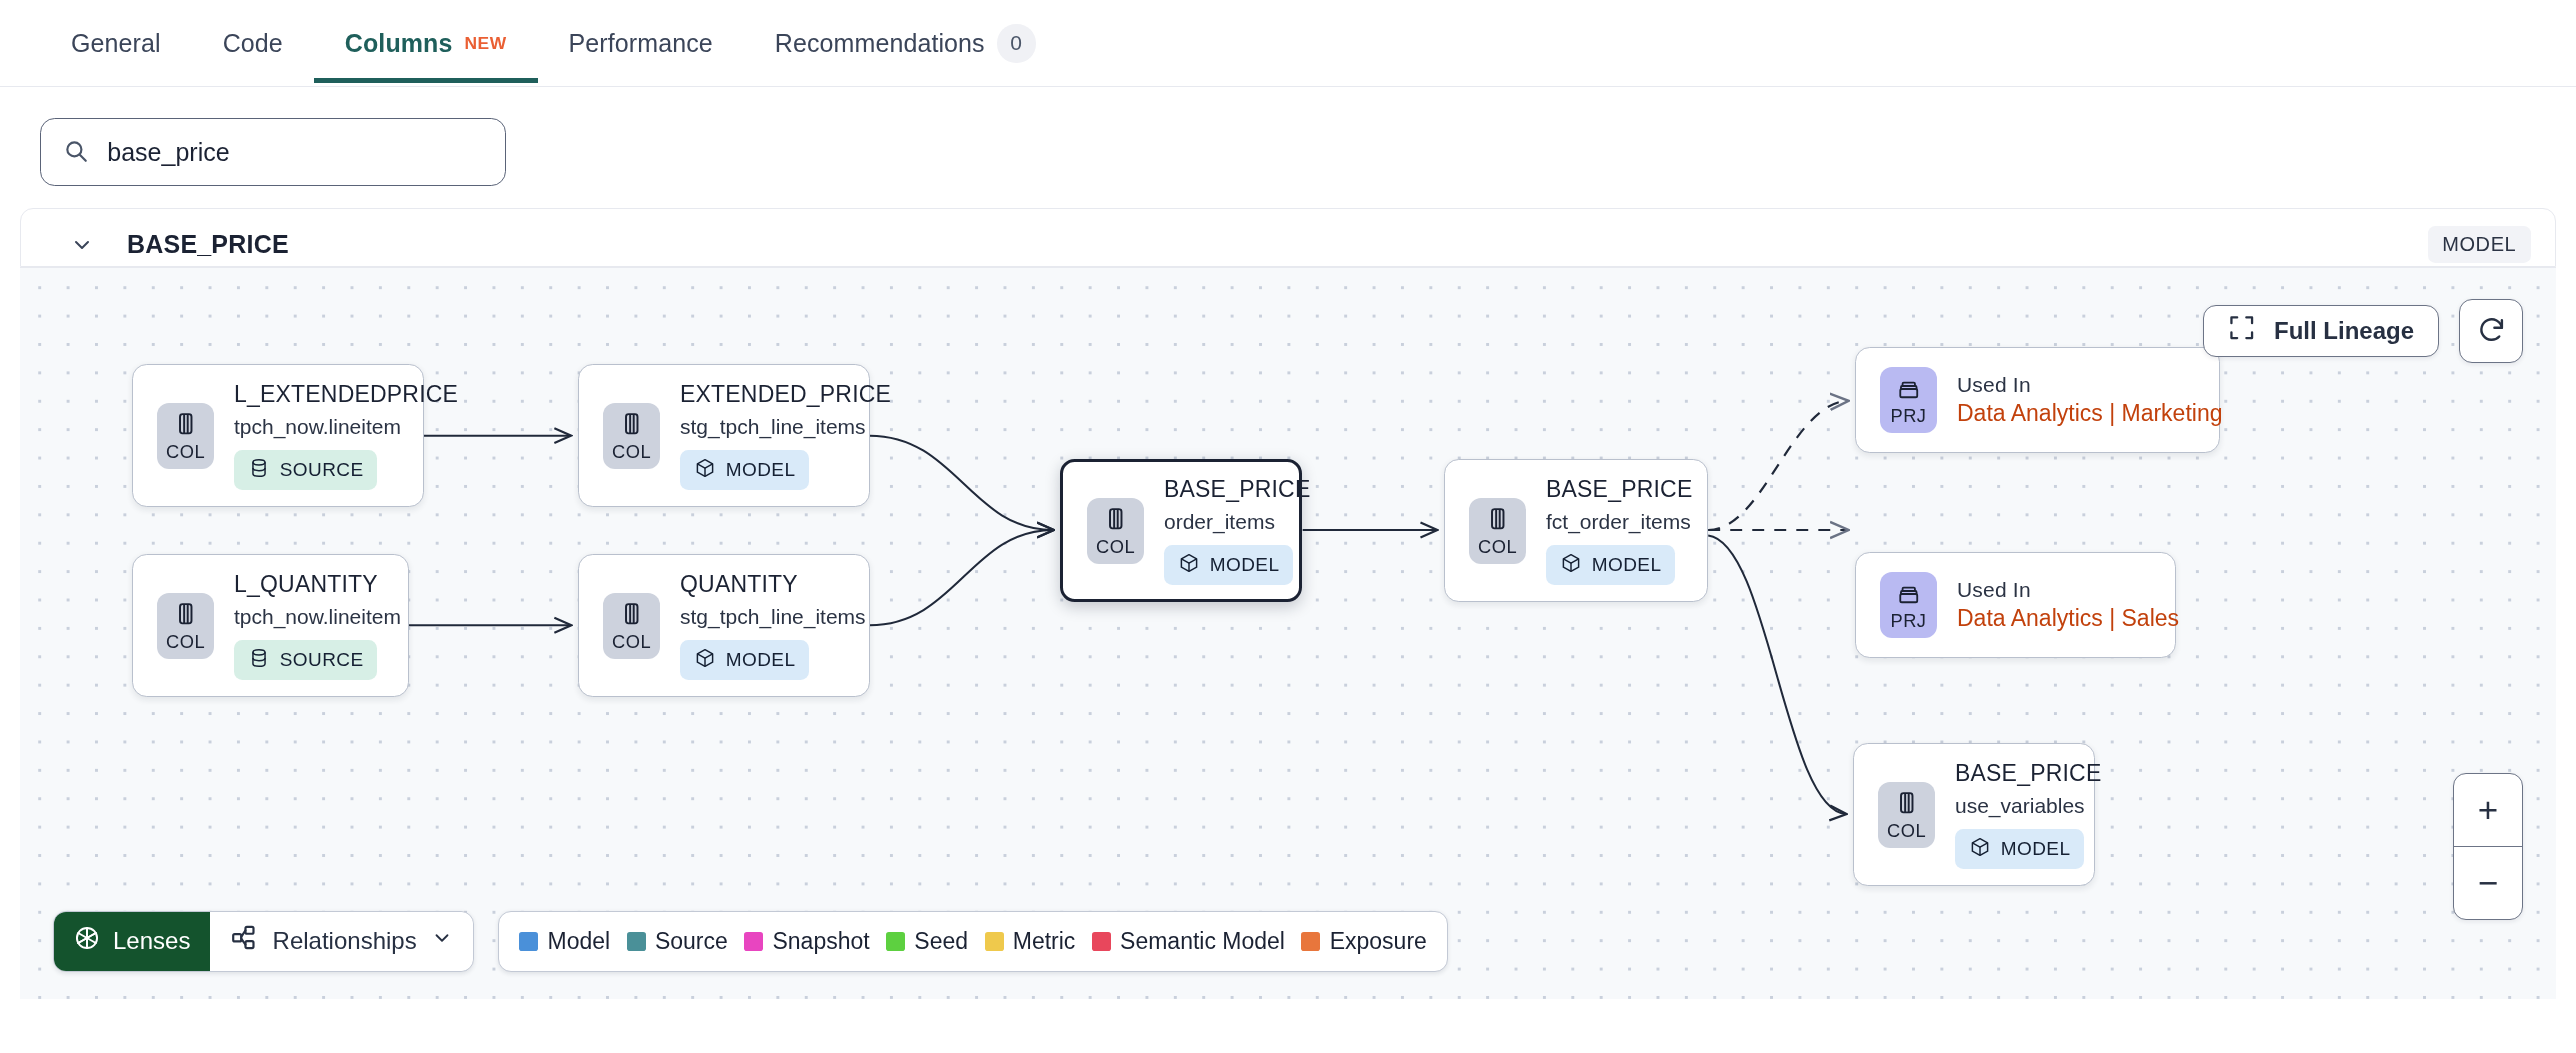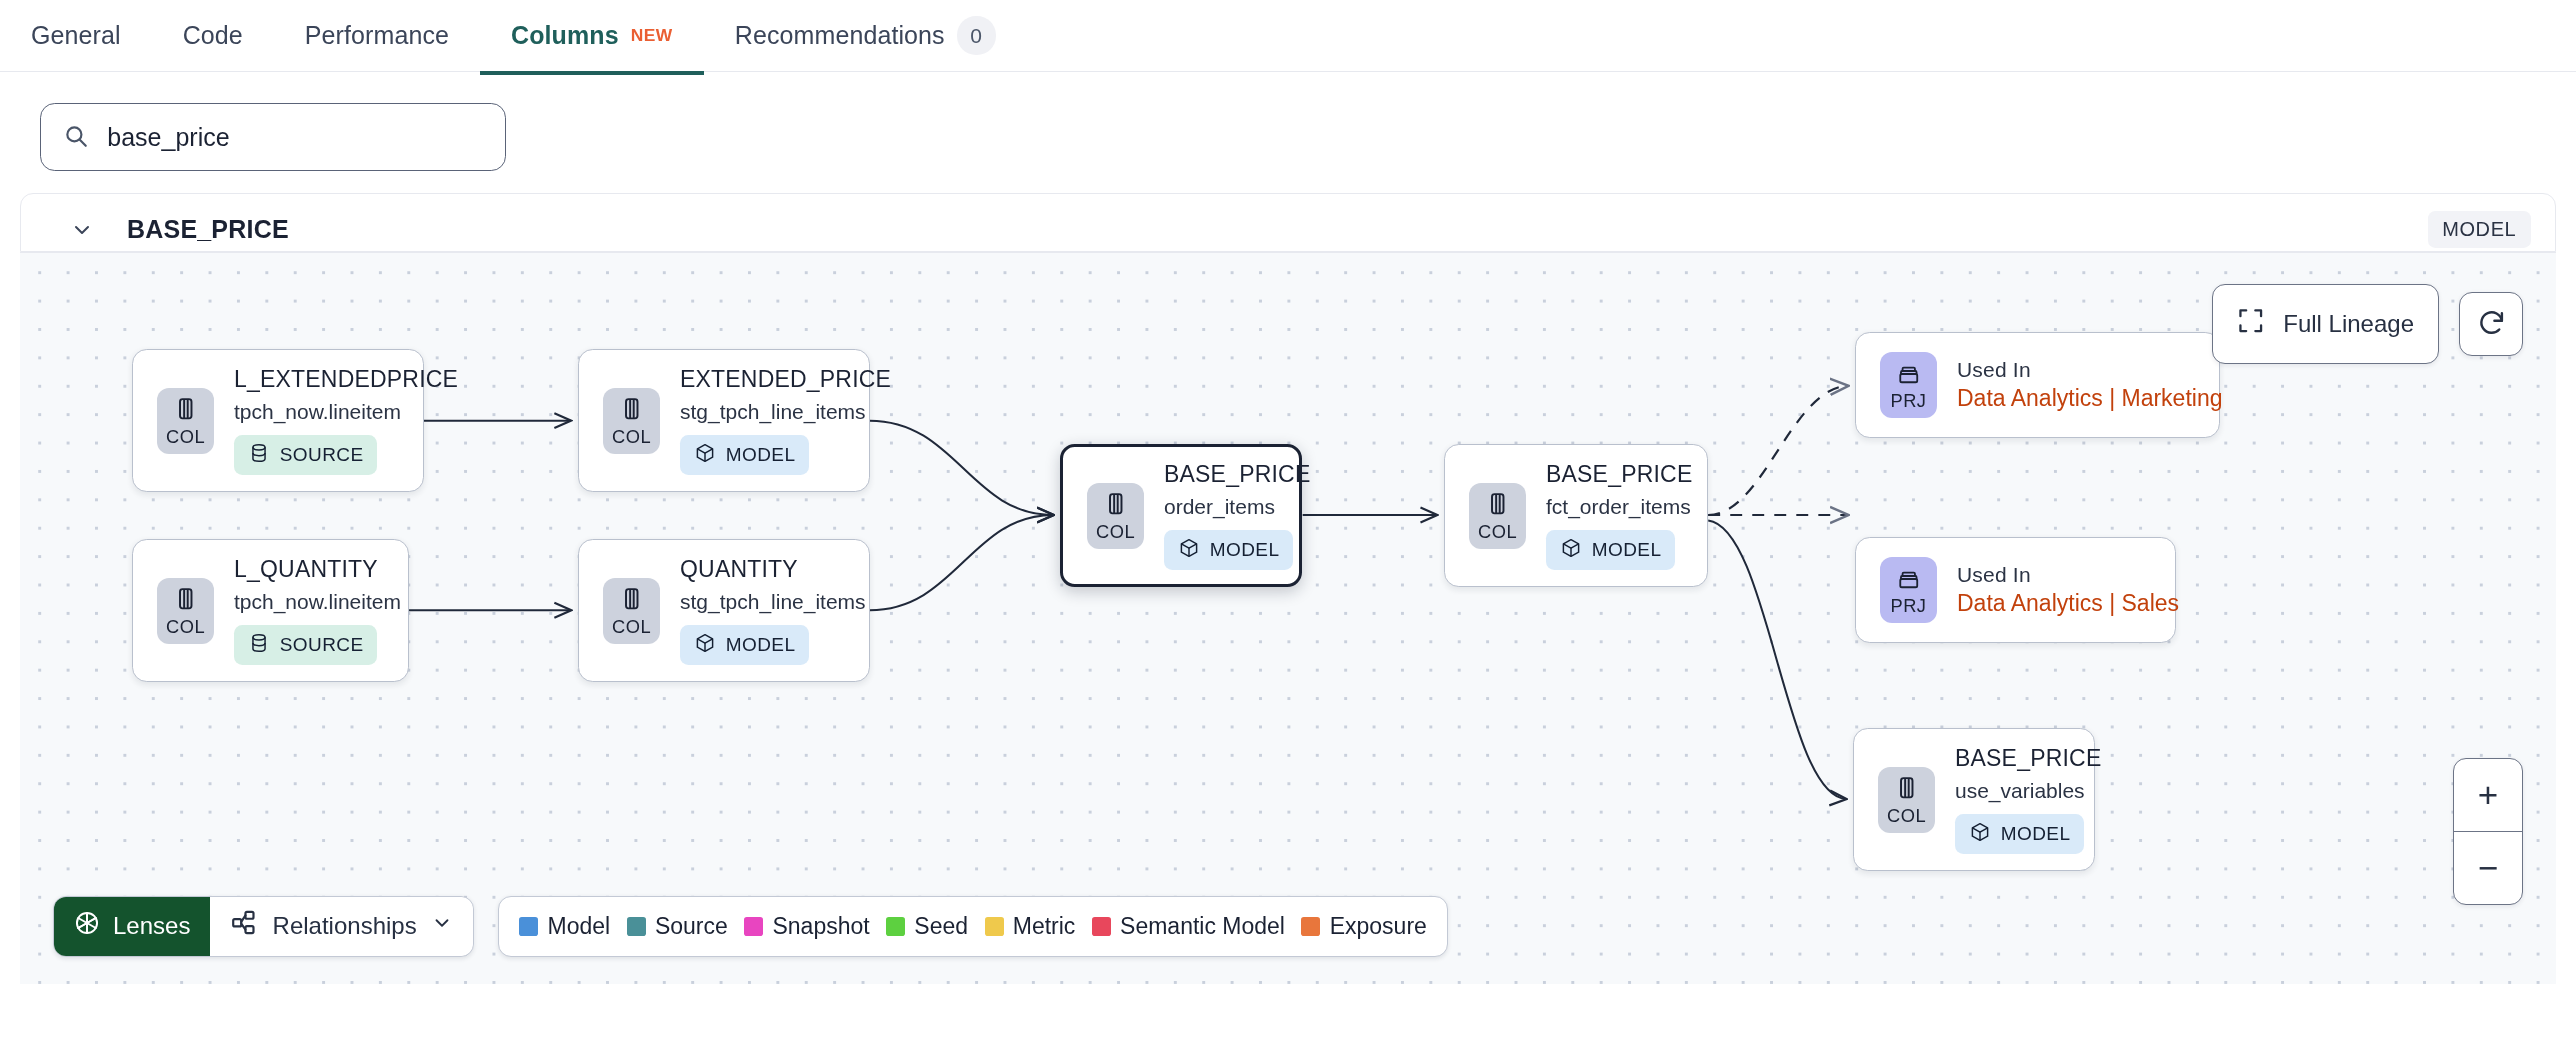--- a/index.html
+++ b/index.html
@@ -7,23 +7,23 @@
   body{
     font-family:"Liberation Sans", sans-serif;
     background:#ffffff;
     color:#1b2233;
     overflow:hidden;
   }
   .app{position:relative;width:2576px;height:1053px;}
 
   
   .tabbar{
-    position:relative;height:72px;width:100%;
+    position:relative;height:87px;width:100%;
     border-bottom:1.8px solid #e7e9ef;
-    display:flex;align-items:center;
+    display:flex;align-items:center;padding-left:40px;
   }
   .tab{
     position:relative;height:76px;display:flex;align-items:center;gap:12px;
     padding:0 31px;font-size:25px;color:#3b4559;cursor:pointer;
     letter-spacing:0.1px;
   }
   .tab .tab-label{white-space:nowrap;}
   .tab.active .tab-label{color:#1f5f5b;font-weight:700;}
   .tab.active::after{
     content:"";position:absolute;left:0;right:0;bottom:-1.8px;height:4.6px;background:#1f5f5b;
@@ -104,23 +104,23 @@
   }
   .mat.model{background:#d9eaf9;color:#152033;}
   .mat.source{background:#d7efe6;color:#152033;}
   .node.prjnode .node-body{gap:3.7px;padding-left:20px;}
   .node.prjnode .node-title{font-size:21px;color:#2b3344;}
   .node.prjnode .node-sub{font-size:23px;color:#c2410c;}
 
   
   .topright{position:absolute;right:33px;top:31px;display:flex;gap:20px;align-items:center;}
   .btn-lineage{
-    height:80px;background:#fff;border:1.8px solid #6c7486;border-radius:13px;
+    height:52px;background:#fff;border:1.8px solid #6c7486;border-radius:13px;
     display:flex;align-items:center;gap:18.3px;padding:0 24px;font-size:24px;color:#27304200;
-    cursor:pointer;box-shadow:0 1.8px 4.6px rgba(20,28,46,.08);
+    cursor:pointer;box-shadow:0 1.8px 4.6px rgba(20,28,46,.08);font-weight:bold;
   }
   .btn-lineage .lbl{color:#273042;}
   .btn-refresh{
     width:64px;height:64px;background:#fff;border:1.8px solid #6c7486;border-radius:13px;
     display:flex;align-items:center;justify-content:center;cursor:pointer;
     box-shadow:0 1.8px 4.6px rgba(20,28,46,.08);
   }
   .zoomctl{
     position:absolute;right:33px;bottom:79px;width:70px;background:#fff;
     border:1.8px solid #6c7486;border-radius:13px;overflow:hidden;
@@ -157,26 +157,26 @@
 
 <div class="app">
 
   <div class="tabbar" id="tabbar">
       <div class="tab">
         <span class="tab-label">General</span>
       </div>
       <div class="tab">
         <span class="tab-label">Code</span>
       </div>
-      <div class="tab">
-        <span class="tab-label">Performance</span>
-      </div>
       <div class="tab active">
         <span class="tab-label">Columns</span>
         <span class="tab-new">NEW</span>
+      </div>
+      <div class="tab">
+        <span class="tab-label">Performance</span>
       </div>
       <div class="tab">
         <span class="tab-label">Recommendations</span>
         <span class="tab-count">0</span>
       </div>
     </div>
 
   <div class="searchwrap">
     <div class="searchbox">
       <span>

